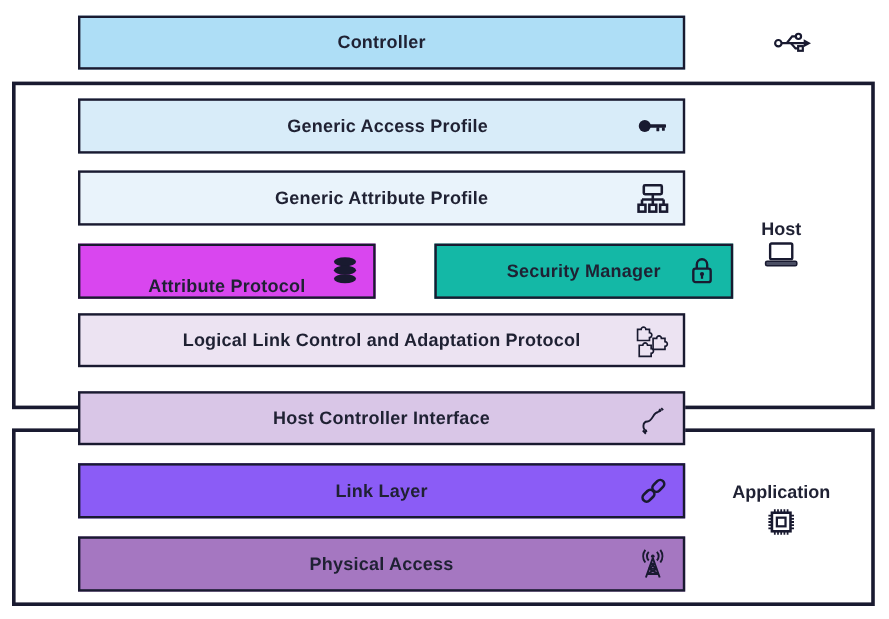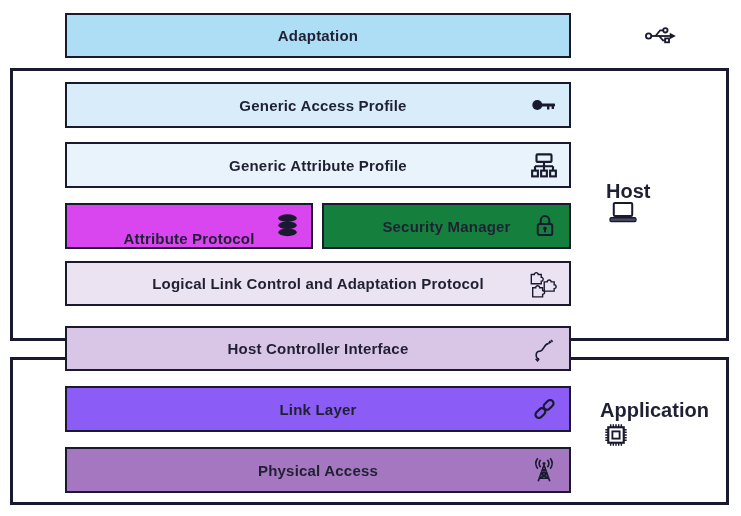--- a/index.html
+++ b/index.html
@@ -25,39 +25,39 @@
   .pos-app {left:65px;top:13px;width:506px;height:45px;}
   .pos-gap {left:65px;top:82px;width:506px;height:46px;}
   .pos-gatt{left:65px;top:142px;width:506px;height:46px;}
   .pos-att {left:65px;top:203px;width:248px;height:46px;}
   .pos-sm  {left:322px;top:203px;width:249px;height:46px;}
   .pos-l2cap{left:65px;top:261px;width:506px;height:45px;}
   .pos-hci {left:65px;top:326px;width:506px;height:45px;z-index:5;}
   .pos-link{left:65px;top:386px;width:506px;height:46px;}
   .pos-phy {left:65px;top:447px;width:506px;height:46px;}
   .side-label{
-    position:absolute;display:flex;flex-direction:column;align-items:flex-start;
-    z-index:3;font-size:20px;font-weight:bold;
+    position:absolute;display:flex;flex-direction:column;align-items:center;
+    z-index:3;font-size:15px;font-weight:bold;
   }
   .side-host{left:606px;top:183px;width:90px;}
   .side-controller{left:600px;top:402px;width:102px;}
   .side-label .gtxt{line-height:17px;}
   .usb-wrap{position:absolute;left:644px;top:21px;z-index:3;display:flex;}
   svg{display:block;}
 </style>
 </head>
 <body>
 
 <div class="canvas">
 
   <div class="outline host-box"></div>
   <div class="outline controller-box"></div>
 
   <div class="layer pos-app" style="background: rgb(174, 222, 246);">
-    <span class="lbl">Adaptation</span>
+    <span class="lbl">Controller</span>
   </div>
 
   <span class="usb-wrap">
     <svg width="34" height="30" viewBox="0 0 28 24" fill="none" stroke="#191a30" stroke-width="1.5">
       <circle cx="3.8" cy="12" r="2.2"></circle>
       <path d="M6 12 H22"></path>
       <path d="M21.2 9.3 L26.2 12 L21.2 14.7 Z" fill="#191a30" stroke="none"></path>
       <path d="M9.5 12 L13.3 7.3 H15.9"></path>
       <circle cx="17.6" cy="7.3" r="1.8"></circle>
       <path d="M12.5 12 L15.6 15.6 H17.2"></path>
@@ -94,21 +94,21 @@
     <span class="lbl">Attribute Protocol</span>
     <span class="r-icon">
       <svg width="27" height="30" viewBox="0 0 24 24" fill="#191a30">
         <ellipse cx="12" cy="5" rx="8.2" ry="3.4"></ellipse>
         <ellipse cx="12" cy="11.3" rx="8.2" ry="3.4"></ellipse>
         <ellipse cx="12" cy="17.6" rx="8.2" ry="3.4"></ellipse>
       </svg>
     </span>
   </div>
 
-  <div class="layer pos-sm" style="background: #15803d;">
+  <div class="layer pos-sm" style="background: #14b8a6; margin-left: 40px;">
     <span class="lbl">Security Manager</span>
     <span class="r-icon">
       <svg width="28" height="30" viewBox="0 0 24 24" fill="none" stroke="#191a30" stroke-width="1.7">
         <path d="M8.3 10.2 V7.2 a3.7 3.7 0 0 1 7.4 0 v3"></path>
         <rect x="5.8" y="10.2" width="12.4" height="9.6" rx="1.6"></rect>
         <circle cx="12" cy="14" r="1.5" fill="#191a30" stroke="none"></circle>
         <rect x="11.2" y="14.6" width="1.6" height="2.8" fill="#191a30" stroke="none"></rect>
       </svg>
     </span>
   </div>

